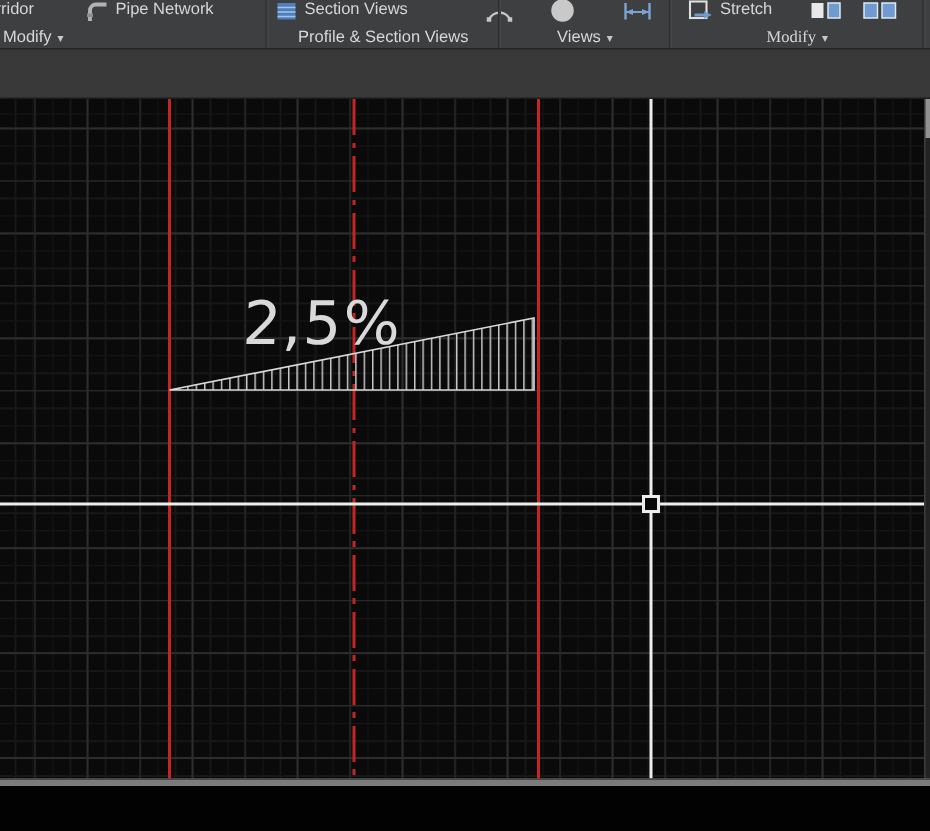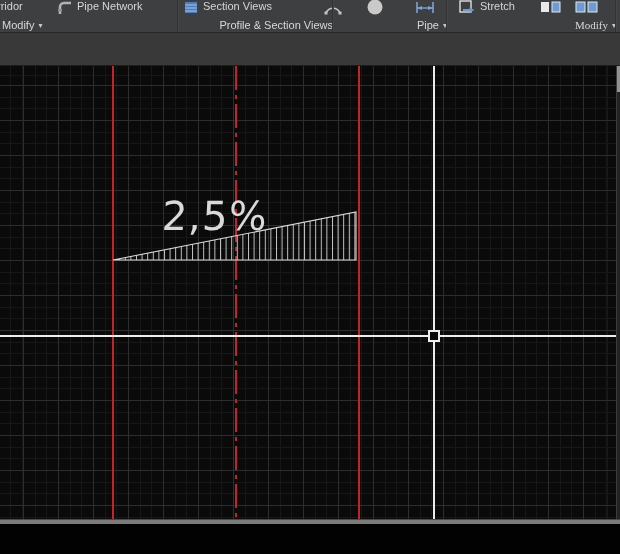--- a/index.html
+++ b/index.html
@@ -7,21 +7,21 @@
        font-family:"Liberation Sans",sans-serif;background:#020202;}
 
   
   .ribbon{position:absolute;left:0;top:0;width:620px;height:33px;background:#3e3f40;}
   .ribbon-top{position:absolute;left:0;top:0;width:620px;height:17px;overflow:hidden;}
   .rb-item{position:absolute;top:-5px;height:22px;display:flex;align-items:center;gap:5px;
            color:#d6d6d6;font-size:11px;white-space:nowrap;line-height:22px;}
   .rb-item svg{display:block;}
   .ribbon-labels{position:absolute;left:0;top:17px;width:620px;height:15px;}
   .panel-label{position:absolute;top:0;height:15px;display:flex;align-items:center;
-               justify-content:flex-end;gap:4px;color:#d8d8d8;font-size:11px;}
+               justify-content:center;gap:4px;color:#d8d8d8;font-size:11px;}
   .panel-label .arrow{font-size:8px;color:#c8c8c8;margin-top:1px;}
   .pl-design{left:0;width:178px;justify-content:flex-start;padding-left:2px;}
   .pl-profile{left:178px;width:155px;}
   .pl-draw{left:333px;width:114px;}
   .pl-modify{left:447px;width:169px;font-family:Liberation Serif, serif;}
   .rb-divider{position:absolute;top:0;width:2px;height:32px;
               background:linear-gradient(to right,#292929,#4e4e4e);}
   .ribbon-seam{position:absolute;left:0;top:32px;width:620px;height:1px;background:#262626;}
   .ribbon-strip{position:absolute;left:0;top:33px;width:620px;height:33px;
                 background:#39393a;border-bottom:1px solid #1d1d1d;box-sizing:border-box;}
@@ -152,21 +152,21 @@
 
     <div class="ribbon-labels">
       <div class="panel-label pl-design">
         <span>Modify</span>
         <span class="arrow">▾</span>
       </div>
       <div class="panel-label pl-profile">
         <span>Profile &amp; Section Views</span>
       </div>
       <div class="panel-label pl-draw">
-        <span>Pipe</span>
+        <span>Views</span>
         <span class="arrow">▾</span>
       </div>
       <div class="panel-label pl-modify">
         <span>Modify</span>
         <span class="arrow">▾</span>
       </div>
     </div>
 
     <div class="rb-divider" style="left:177px"></div>
     <div class="rb-divider" style="left:332px"></div>

